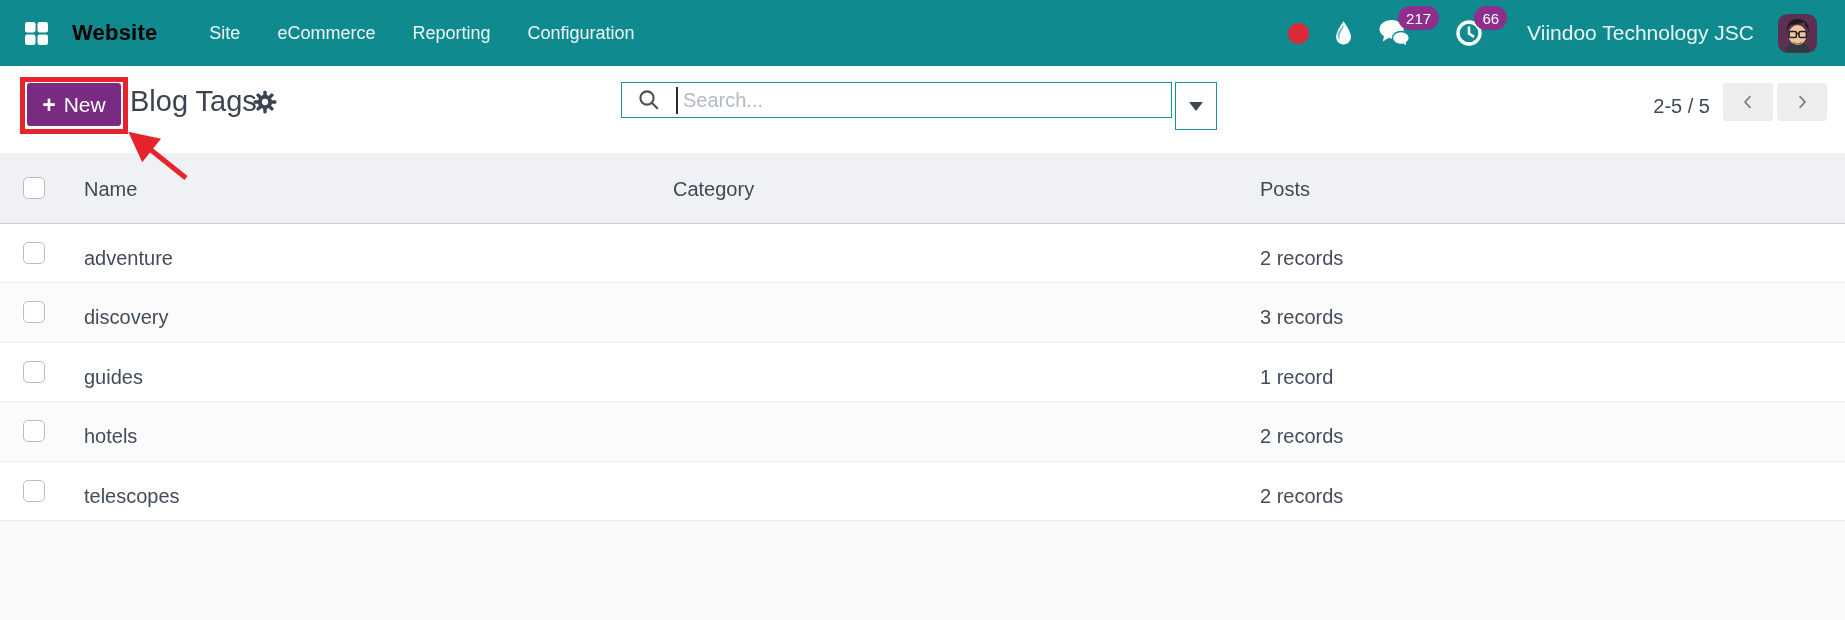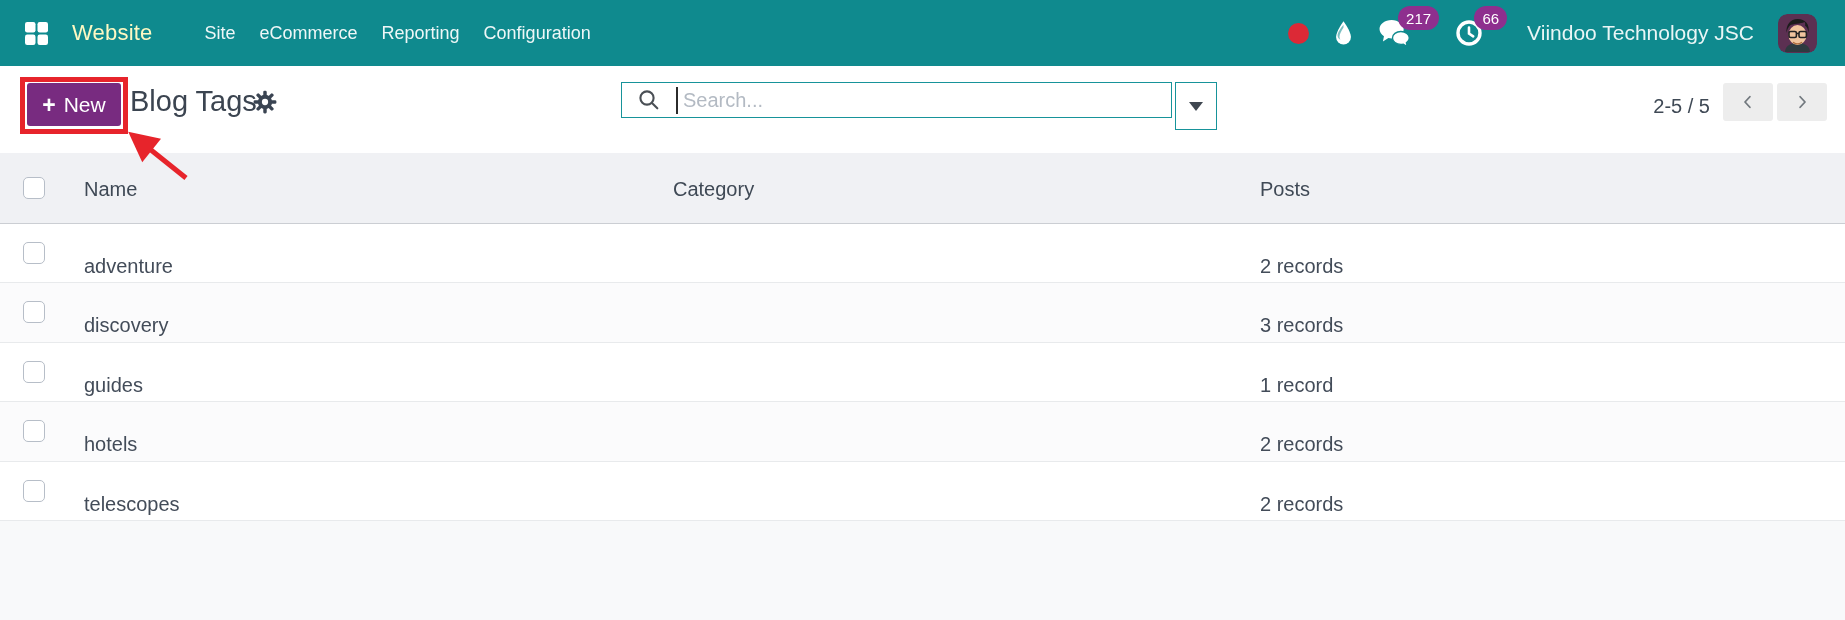--- a/index.html
+++ b/index.html
@@ -5,22 +5,22 @@
   html,body{margin:0;padding:0;}
   body{
     width:1845px;height:620px;position:relative;overflow:hidden;
     background:#ffffff;font-family:"Liberation Sans",sans-serif;
     -webkit-font-smoothing:antialiased;
   }
   
   .navbar{position:absolute;left:0;top:0;width:1845px;height:66px;background:#0F8A8E;display:flex;align-items:center;}
   .nav-left{display:flex;align-items:center;height:100%;padding-left:25px;}
   .apps-icon{width:23px;height:23px;margin-right:24px;display:block;}
-  .app-name{color:#fef9c3;font-size:22px;font-weight:400;margin-right:52px;letter-spacing:.2px;}
-  .nav-menu{display:flex;align-items:center;gap:24px;}
+  .app-name{color:#000000;font-size:22px;font-weight:700;margin-right:52px;letter-spacing:.2px;}
+  .nav-menu{display:flex;align-items:center;gap:37px;}
   .nav-item{color:rgba(255,255,255,.93);font-size:18px;cursor:pointer;}
   .nav-right{position:absolute;right:28px;top:0;height:66px;display:flex;align-items:center;gap:24px;}
   .record-dot{width:21px;height:21px;border-radius:50%;background:#DC2936;}
   .icon-wrap{position:relative;display:flex;align-items:center;}
   .with-badge{margin-right:20px;}
   .badge{position:absolute;top:-13px;right:-28px;background:#8E2F8E;color:#fff;font-size:15px;line-height:15px;padding:5px 8px 4px;border-radius:13px;font-weight:400;}
   .badge-sm{right:-24px;}
   .company-name{color:#EAF6F6;font-size:21px;white-space:nowrap;}
   .avatar{width:39px;height:39px;border-radius:9px;overflow:hidden;display:block;}
   
@@ -48,21 +48,21 @@
   .th{position:absolute;top:0;height:86px;line-height:72px;font-size:20px;color:#3F4955;font-weight:500;}
   .th-name{left:84px;}
   .th-category{left:673px;}
   .th-posts{left:1260px;}
   .checkbox{position:absolute;left:23px;width:22px;height:22px;border:1.5px solid #B7BEC8;border-radius:5px;background:#fff;box-sizing:border-box;cursor:pointer;}
   .table-header .checkbox{top:24px;}
   .rows{position:absolute;left:0;top:224px;width:1845px;}
   .row{position:relative;width:1845px;height:59.4px;border-bottom:1px solid #E8EAEC;box-sizing:border-box;background:#fff;cursor:pointer;}
   .row:nth-child(even){background:#FBFBFC;}
   .row .checkbox{top:18px;}
-  .cell{position:absolute;top:12px;height:58px;line-height:60px;font-size:20px;color:#434C59;}
+  .cell{position:absolute;top:4px;height:58px;line-height:60px;font-size:20px;color:#434C59;}
   .cell-name{left:84px;}
   .cell-category{left:673px;}
   .cell-posts{left:1260px;}
   .below-table{position:absolute;left:0;top:521px;width:1845px;height:99px;background:#F8F9FA;}
 </style>
 </head>
 <body>
 
 <div class="navbar">
   <div class="nav-left">

